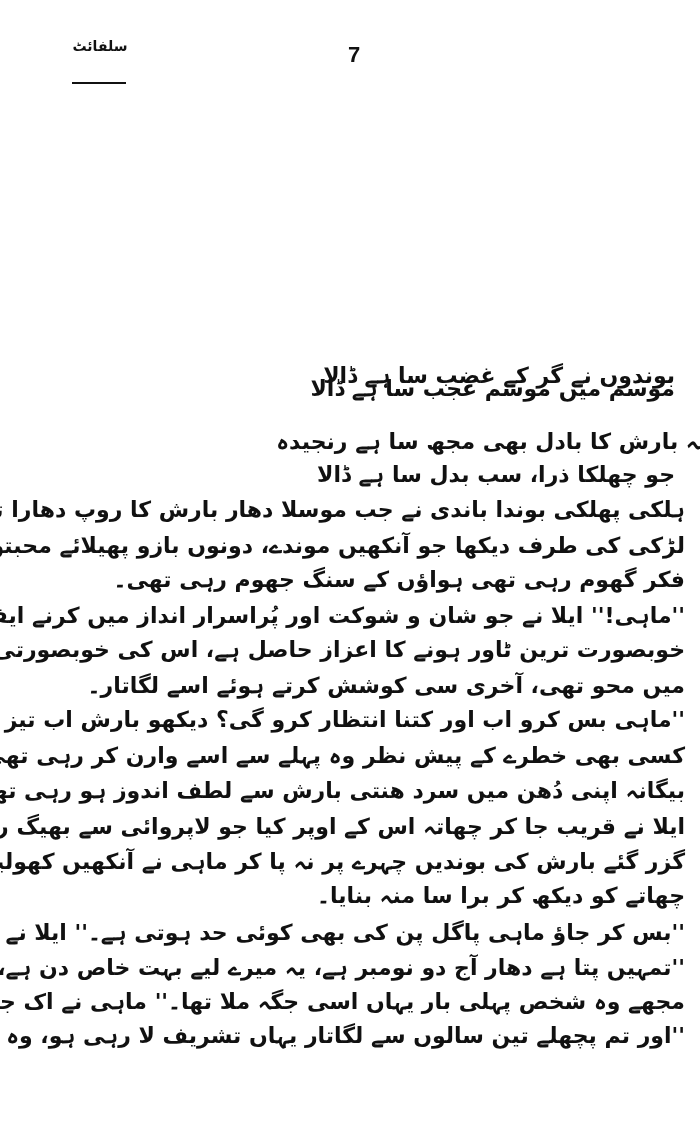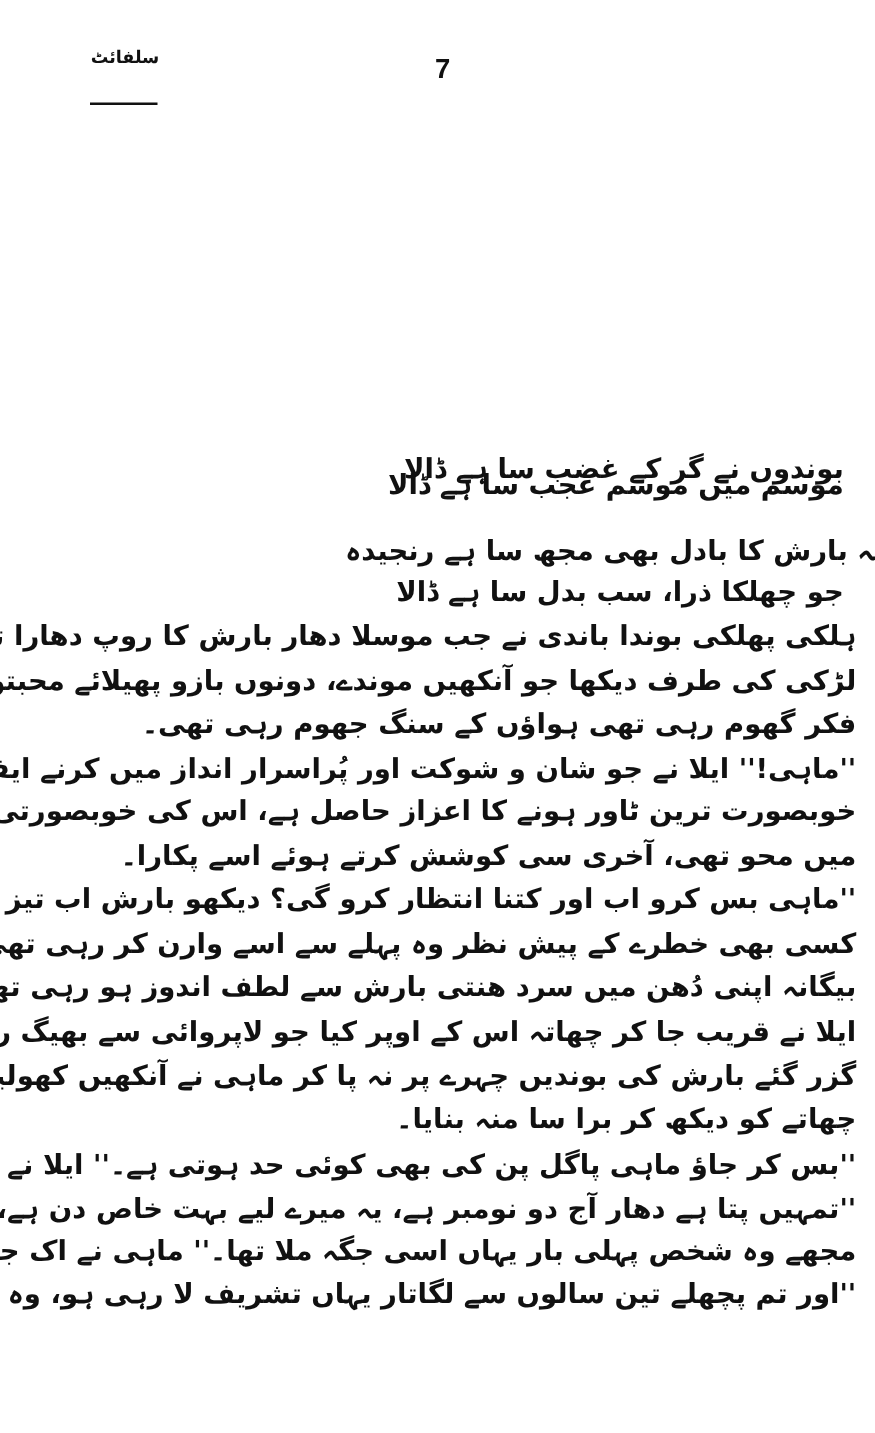--- a/index.html
+++ b/index.html
@@ -31,21 +31,21 @@
   <div class="line verse" style="left:355px; top:429px;margin-left:32px;">یہ بارش کا بادل بھی مجھ سا ہے رنجیدہ</div>
   <div class="line verse" style="left:355px; top:462px;">جو چھلکا ذرا، سب بدل سا ہے ڈالا</div>
 </div>
 
 <div>
   <div class="line justify" style="top:497px;">ہلکی پھلکی بوندا باندی نے جب موسلا دھار بارش کا روپ دھارا تو ایلا نے چونک کر اس پاگل</div>
   <div class="line justify" style="top:533px;">لڑکی کی طرف دیکھا جو آنکھیں موندے، دونوں بازو پھیلائے محبتوں کے شہر میں، طلسم خیز جگہ پر بے</div>
   <div class="line last" style="top:567px;">فکر گھوم رہی تھی ہواؤں کے سنگ جھوم رہی تھی۔</div>
   <div class="line justify" style="top:603px;">''ماہی!'' ایلا نے جو شان و شوکت اور پُراسرار انداز میں کرنے ایفل ٹاور، جسے دنیا کا</div>
   <div class="line justify" style="top:637px;">خوبصورت ترین ٹاور ہونے کا اعزاز حاصل ہے، اس کی خوبصورتی کو کیمرے کی آنکھ میں قید کرنے</div>
-  <div class="line last" style="top:673px;">میں محو تھی، آخری سی کوشش کرتے ہوئے اسے پکارا۔</div>
+  <div class="line last" style="top:673px;">میں محو تھی، آخری سی کوشش کرتے ہوئے اسے لگاتار۔</div>
   <div class="line last" style="top:707px;">''ماہی بس کرو اب اور کتنا انتظار کرو گی؟ دیکھو بارش اب تیز ہو رہی ہے ہمیں چلنا چاہیے۔''</div>
   <div class="line justify" style="top:743px;">کسی بھی خطرے کے پیش نظر وہ پہلے سے اسے وارن کر رہی تھی۔ مگر وہ سب چیزوں سے</div>
   <div class="line last" style="top:778px;">بیگانہ اپنی دُھن میں سرد ھنتی بارش سے لطف اندوز ہو رہی تھی۔</div>
   <div class="line justify" style="top:814px;">ایلا نے قریب جا کر چھاتہ اس کے اوپر کیا جو لاپروائی سے بھیگ رہی تھی۔ کچھ لمحات یوں ہی</div>
   <div class="line justify" style="top:849px;">گزر گئے بارش کی بوندیں چہرے پر نہ پا کر ماہی نے آنکھیں کھولیں، اوپر کی جانب سر کو جنبش دی اور</div>
   <div class="line last" style="top:883px;">چھاتے کو دیکھ کر برا سا منہ بنایا۔</div>
   <div class="line last" style="top:920px;">''بس کر جاؤ ماہی پاگل پن کی بھی کوئی حد ہوتی ہے۔'' ایلا نے ڈپٹا۔</div>
   <div class="line justify" style="top:955px;">''تمہیں پتا ہے دھار آج دو نومبر ہے، یہ میرے لیے بہت خاص دن ہے، یہی وہ دن ہے جب</div>
   <div class="line last" style="top:989px;">مجھے وہ شخص پہلی بار یہاں اسی جگہ ملا تھا۔'' ماہی نے اک جذب سے کہا۔</div>
   <div class="line justify" style="top:1023px;">''اور تم پچھلے تین سالوں سے لگاتار یہاں تشریف لا رہی ہو، وہ دوبارہ ملا کیا؟'' ایلا نے ماہی</div>

